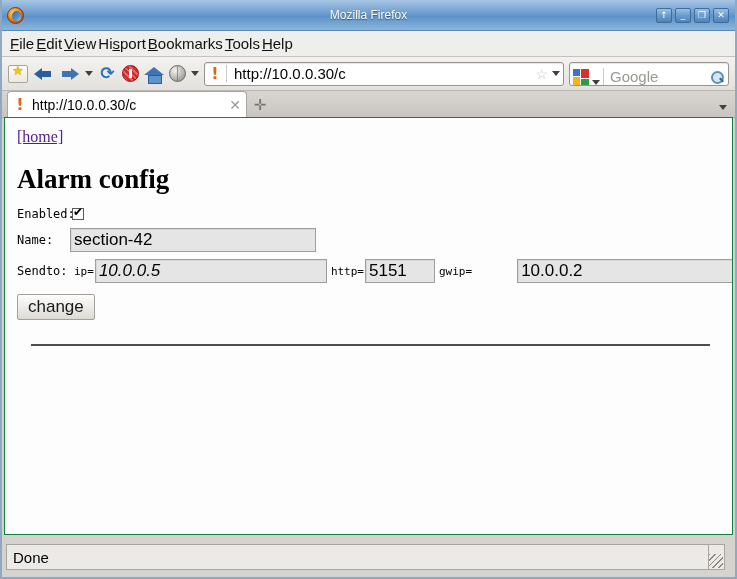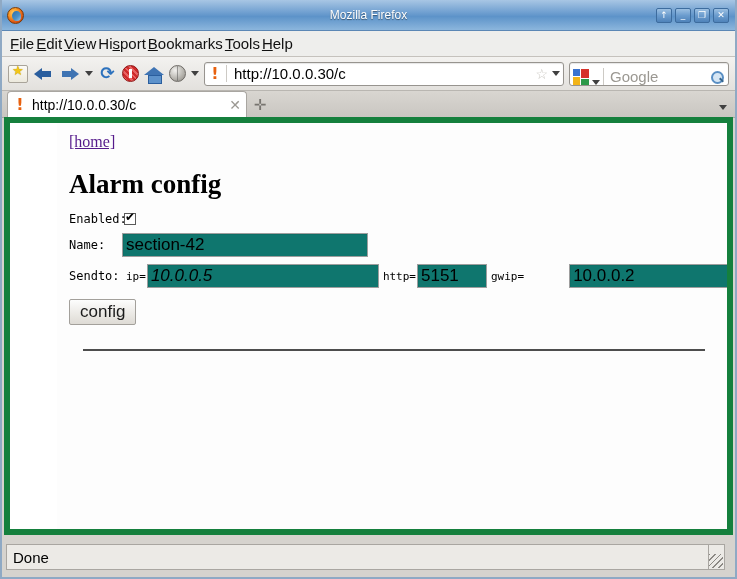--- a/index.html
+++ b/index.html
@@ -242,23 +242,22 @@
     color: #77746f; font-size: 15px;
     font-family: "DejaVu Sans", sans-serif;
   }
   .tablist-caret { margin-left: auto; margin-right: 8px; margin-bottom: 7px; }
 
   
   .content-wrap {
     position: absolute;
     left: 2px; top: 117px; right: 2px; bottom: 42px;
     background: #ffffff;
-    border: 6px solid #15803d;
+    border: 1px solid #15803d;
     overflow: hidden;
-    padding-left: 47px;
   }
   .page {
     padding: 10px 12px 0 12px;
     font-family: "Liberation Serif", serif;
     font-size: 16px;
     color: #000;
     height: 100%;
     background: #fdfdfd;
   }
   .home-link {
@@ -294,21 +293,21 @@
     margin-left: 2px;
   }
   .chk.checked::after {
     content: "✔"; position: absolute; left: 0px; top: -4px;
     font-size: 12px; color: #000; line-height: 14px;
     font-family: "DejaVu Sans", sans-serif;
   }
   .txt {
     height: 24px;
     border: 1px solid #9e9e9e;
-    background: #0f766e;
+    background: #e5e5e5;
     font-family: "Liberation Sans", sans-serif;
     font-size: 17px;
     color: #000;
     padding: 0 3px;
     outline: none;
     box-shadow: inset 1px 1px 0 rgba(0,0,0,0.06);
   }
   .txt-name { width: 246px; }
   .txt-ip { width: 255px; font-style: italic; }
   .txt-port { width: 70px; }
@@ -449,21 +448,21 @@
         <span class="lbl lbl-col">Sendto:</span>
         <span class="sublbl">ip=</span>
         <input class="txt txt-ip" type="text" value="10.0.0.5" style="">
         <span class="sublbl">http=</span>
         <input class="txt txt-port" type="text" value="5151" style="">
         <span class="sublbl">gwip=</span>
         <input class="txt txt-gwip" type="text" value="10.0.0.2" style="">
       </div>
 
 
-      <button class="btn-change">config</button>
+      <button class="btn-change">change</button>
 
       <hr class="rule">
     </div>
   </div>
 
   <div class="statusbar">
     <div class="status-field">Done</div>
     <div class="grip"></div>
   </div>
 

